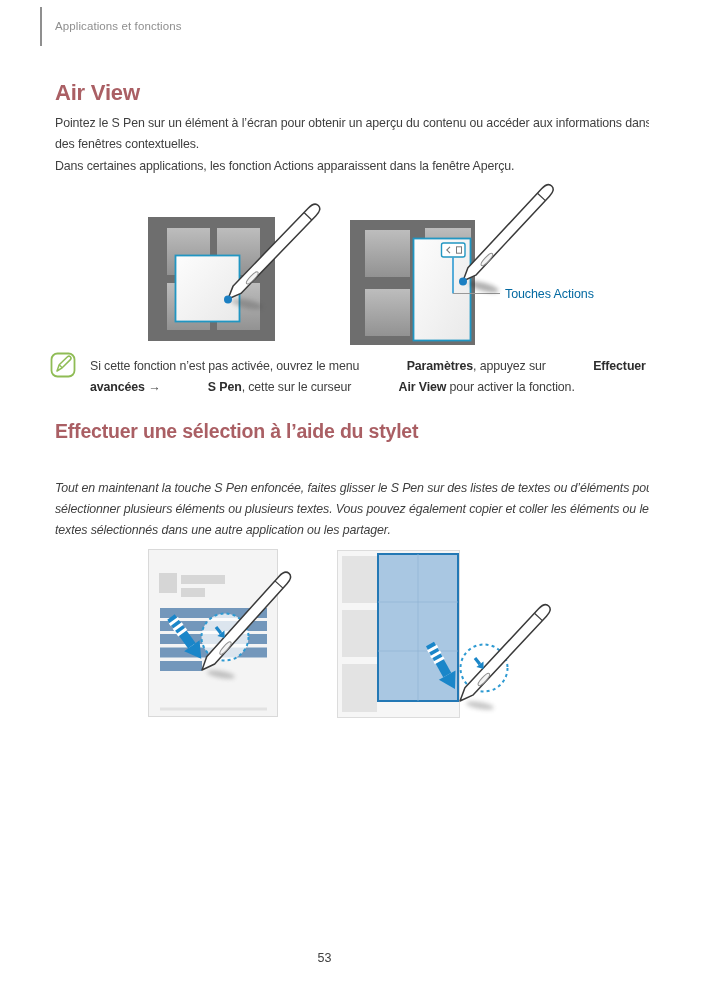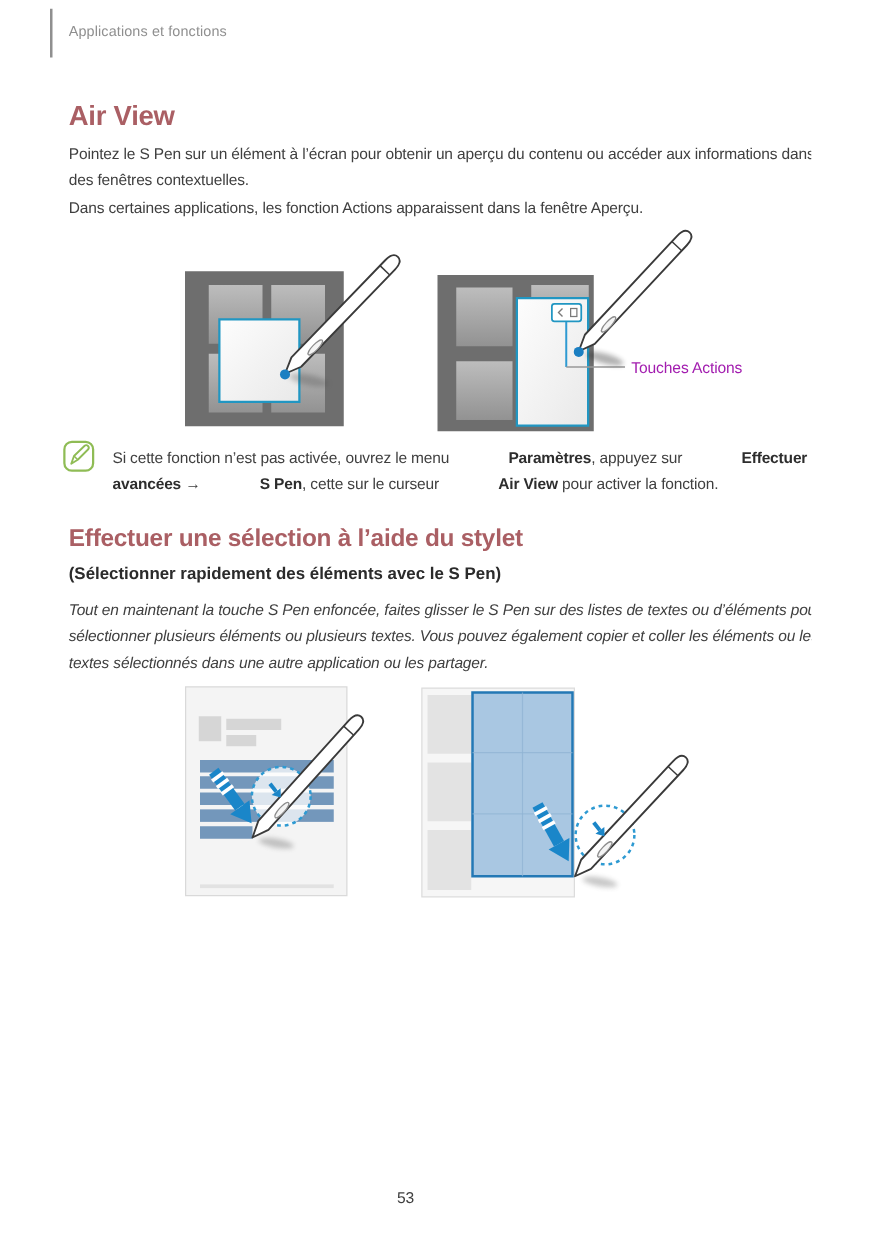--- a/index.html
+++ b/index.html
@@ -12,21 +12,21 @@
   .breadcrumb{left:55px;top:20px;font-size:11.5px;color:#8f8f8f;letter-spacing:0.1px;}
   .h1{left:55px;top:80px;font-size:22px;font-weight:600;color:#aa5f64;letter-spacing:-0.2px;}
   .h2{left:55px;top:420px;font-size:19.5px;font-weight:600;color:#aa5f64;letter-spacing:-0.2px;}
   .sub{left:55px;top:451px;font-size:13.5px;font-weight:bold;color:#2b2b2b;}
   .body-text{font-size:12.4px;line-height:21px;letter-spacing:-0.12px;color:#3f3f3f;}
   .p1{left:55px;top:113px;width:600px;}
   .p2{left:55px;top:156px;width:600px;}
   .p3{left:55px;top:478px;width:603px;font-style:italic;}
   .note-text{left:90px;top:356px;width:560px;font-size:12.4px;line-height:21px;letter-spacing:-0.12px;}
   .b{font-weight:bold;color:#2d2d2d;padding-left:44px;}
-  .callout-label{left:505px;top:287px;font-size:12.5px;color:#a21caf;letter-spacing:-0.1px;}
+  .callout-label{left:505px;top:287px;font-size:12.5px;color:#0369a1;letter-spacing:-0.1px;}
   .pagenum{left:0;right:0;top:951px;text-align:center;font-size:12.5px;color:#404040;}
   svg{display:block;}
 </style>
 </head>
 <body>
 
 <div class="page">
 
   <svg width="0" height="0" style="position:absolute" aria-hidden="true">
     <defs>
@@ -104,21 +104,20 @@
   <div class="abs callout-label">Touches Actions</div>
 
   <svg class="abs" style="left:50px;top:352px" width="26" height="26" viewBox="0 0 26 26">
     <rect x="1.5" y="1.5" width="23" height="23" rx="6" fill="none" stroke="#8fbc55" stroke-width="1.8"></rect>
     <path d="M7 19 L9.2 12.8 L17.5 4.8 Q19 3.4 20.4 4.8 Q21.8 6.2 20.4 7.6 L12.2 15.8 Z" fill="none" stroke="#8fbc55" stroke-width="1.5" stroke-linejoin="round"></path>
     <line x1="9.2" y1="12.8" x2="12.2" y2="15.8" stroke="#8fbc55" stroke-width="1.3"></line>
   </svg>
   <p class="abs note-text" style="margin:0"><span>Si cette fonction n’est pas activée, ouvrez le menu </span><span class="b">Paramètres</span><span>, appuyez sur </span><span class="b">Effectuer avancées</span><span> → </span><span class="b">S Pen</span><span>, cette sur le curseur </span><span class="b">Air View</span><span> pour activer la fonction.</span></p>
 
   <h2 class="abs h2" style="margin:0">Effectuer une sélection à l’aide du stylet</h2>
-  <div class="abs sub">(Sélectionner rapidement des éléments avec le S Pen)</div>
   <p class="abs body-text p3" style="margin:0">Tout en maintenant la touche S Pen enfoncée, faites glisser le S Pen sur des listes de textes ou d’éléments pour sélectionner plusieurs éléments ou plusieurs textes. Vous pouvez également copier et coller les éléments ou les textes sélectionnés dans une autre application ou les partager.</p>
 
   <svg class="abs" style="left:140px;top:545px" width="480" height="180" viewBox="140 545 480 180">
 
     <g>
       <rect x="148.5" y="549.5" width="129" height="167" fill="#f4f4f4" stroke="#d9d9d9"></rect>
       <rect x="159" y="573" width="18" height="20" fill="#d6d6d6"></rect>
       <rect x="181" y="575" width="44" height="9" fill="#d6d6d6"></rect>
       <rect x="181" y="588" width="24" height="9" fill="#d6d6d6"></rect>
       <g>

